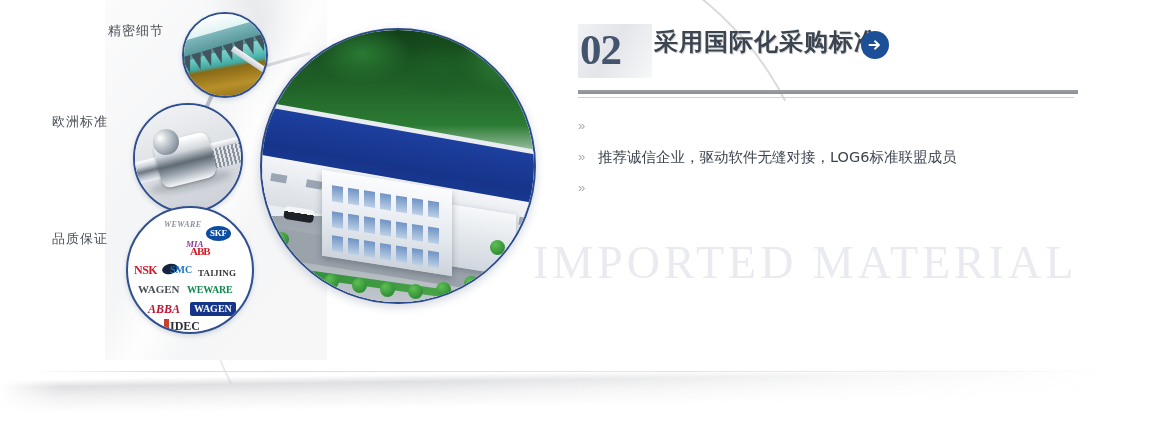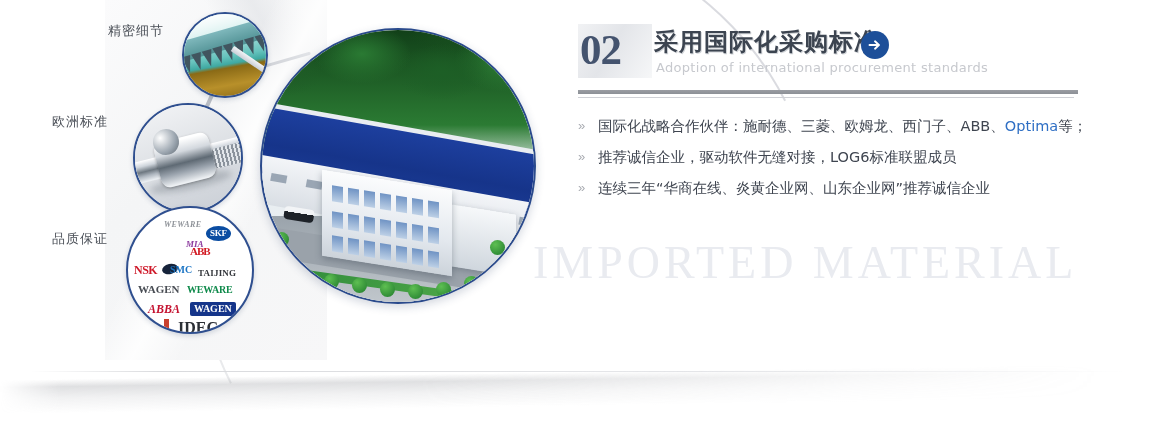--- a/index.html
+++ b/index.html
@@ -99,21 +99,21 @@
   .bl.mia{left:14px;top:32px;font-size:9px;color:#8e3fa0;font-style:italic;padding-left:44px;}
   .bl.abb{left:62px;top:38px;font-size:11px;color:#d21a23;letter-spacing:-1px;}
   .bl.nsk{left:6px;top:56px;font-size:12px;color:#cf1b2b;letter-spacing:-.5px;}
   .bl.smc{left:42px;top:57px;font-size:10px;color:#1a74c4;}
   .bl.smcdot{left:34px;top:56px;width:16px;height:10px;background:#16233a;border-radius:50%;transform:rotate(-12deg);}
   .bl.taijing{left:70px;top:61px;font-size:9px;color:#33363b;letter-spacing:.2px;}
   .bl.wagen{left:10px;top:76px;font-size:11px;color:#4a4e55;}
   .bl.siemens{left:59px;top:77px;font-size:10px;color:#0f8a4b;letter-spacing:-.2px;}
   .bl.abba{left:20px;top:95px;font-size:12px;color:#c41230;font-style:italic;}
   .bl.omron{left:62px;top:94px;font-size:10px;color:#ffffff;background:#15358a;padding:2px 4px;border-radius:2px;}
-  .bl.idec{left:42px;top:112px;font-size:16px;color:#2b2f35;margin-left:8px;}
+  .bl.idec{left:42px;top:112px;font-size:12px;color:#2b2f35;}
   .bl.idecbar{left:36px;top:111px;width:5px;height:12px;background:#c8402e;}
 
   
   .factory{
     position:absolute;left:260px;top:28px;width:272px;height:272px;border-radius:50%;
     border:2px solid #2a4a8c;overflow:hidden;background:#dfe6ea;
     box-shadow:0 3px 10px rgba(30,50,90,.20);
   }
   .f-sky{position:absolute;inset:0;background:linear-gradient(180deg,#f2f5f7,#e4eaee);}
   .f-forest{position:absolute;left:-20px;top:-10px;width:320px;height:150px;
@@ -335,46 +335,39 @@
     <div class="head">
       <div class="num-box"></div>
       <div class="num">02</div>
       <div class="title-cn">采用国际化采购标准</div>
       <div class="arrow">
         <svg width="16" height="16" viewBox="0 0 16 16" aria-hidden="true">
           <path d="M2.5 8h9" stroke="#ffffff" stroke-width="1.9" stroke-linecap="round"></path>
           <path d="M8 4.3L11.9 8 8 11.7" fill="none" stroke="#ffffff" stroke-width="1.9" stroke-linecap="round" stroke-linejoin="round"></path>
         </svg>
       </div>
-      <div class="title-en">Adoption of international procurement standards</div>
       <div class="rule"></div>
       <div class="rule2"></div>
     </div>
 
     <div class="bullets">
 
       <div class="bullet">
         <span class="chev">»</span>
-        <span class="btext">
-          <span>国际化战略合作伙伴：施耐德、三菱、欧姆龙、西门子、ABB、</span><span class="hl">Optima</span><span>等；</span>
-        </span>
       </div>
 
       <div class="bullet">
         <span class="chev">»</span>
         <span class="btext">
           <span>推荐诚信企业，驱动软件无缝对接，LOG6标准联盟成员</span><span class="hl"></span><span></span>
         </span>
       </div>
 
       <div class="bullet">
         <span class="chev">»</span>
-        <span class="btext">
-          <span>连续三年“华商在线、炎黄企业网、山东企业网”推荐诚信企业</span><span class="hl"></span><span></span>
-        </span>
       </div>
 
     </div>
   </div>
 
   <div class="floor-line"></div>
   <div class="floor-shadow"></div>
 
 </div>
 

